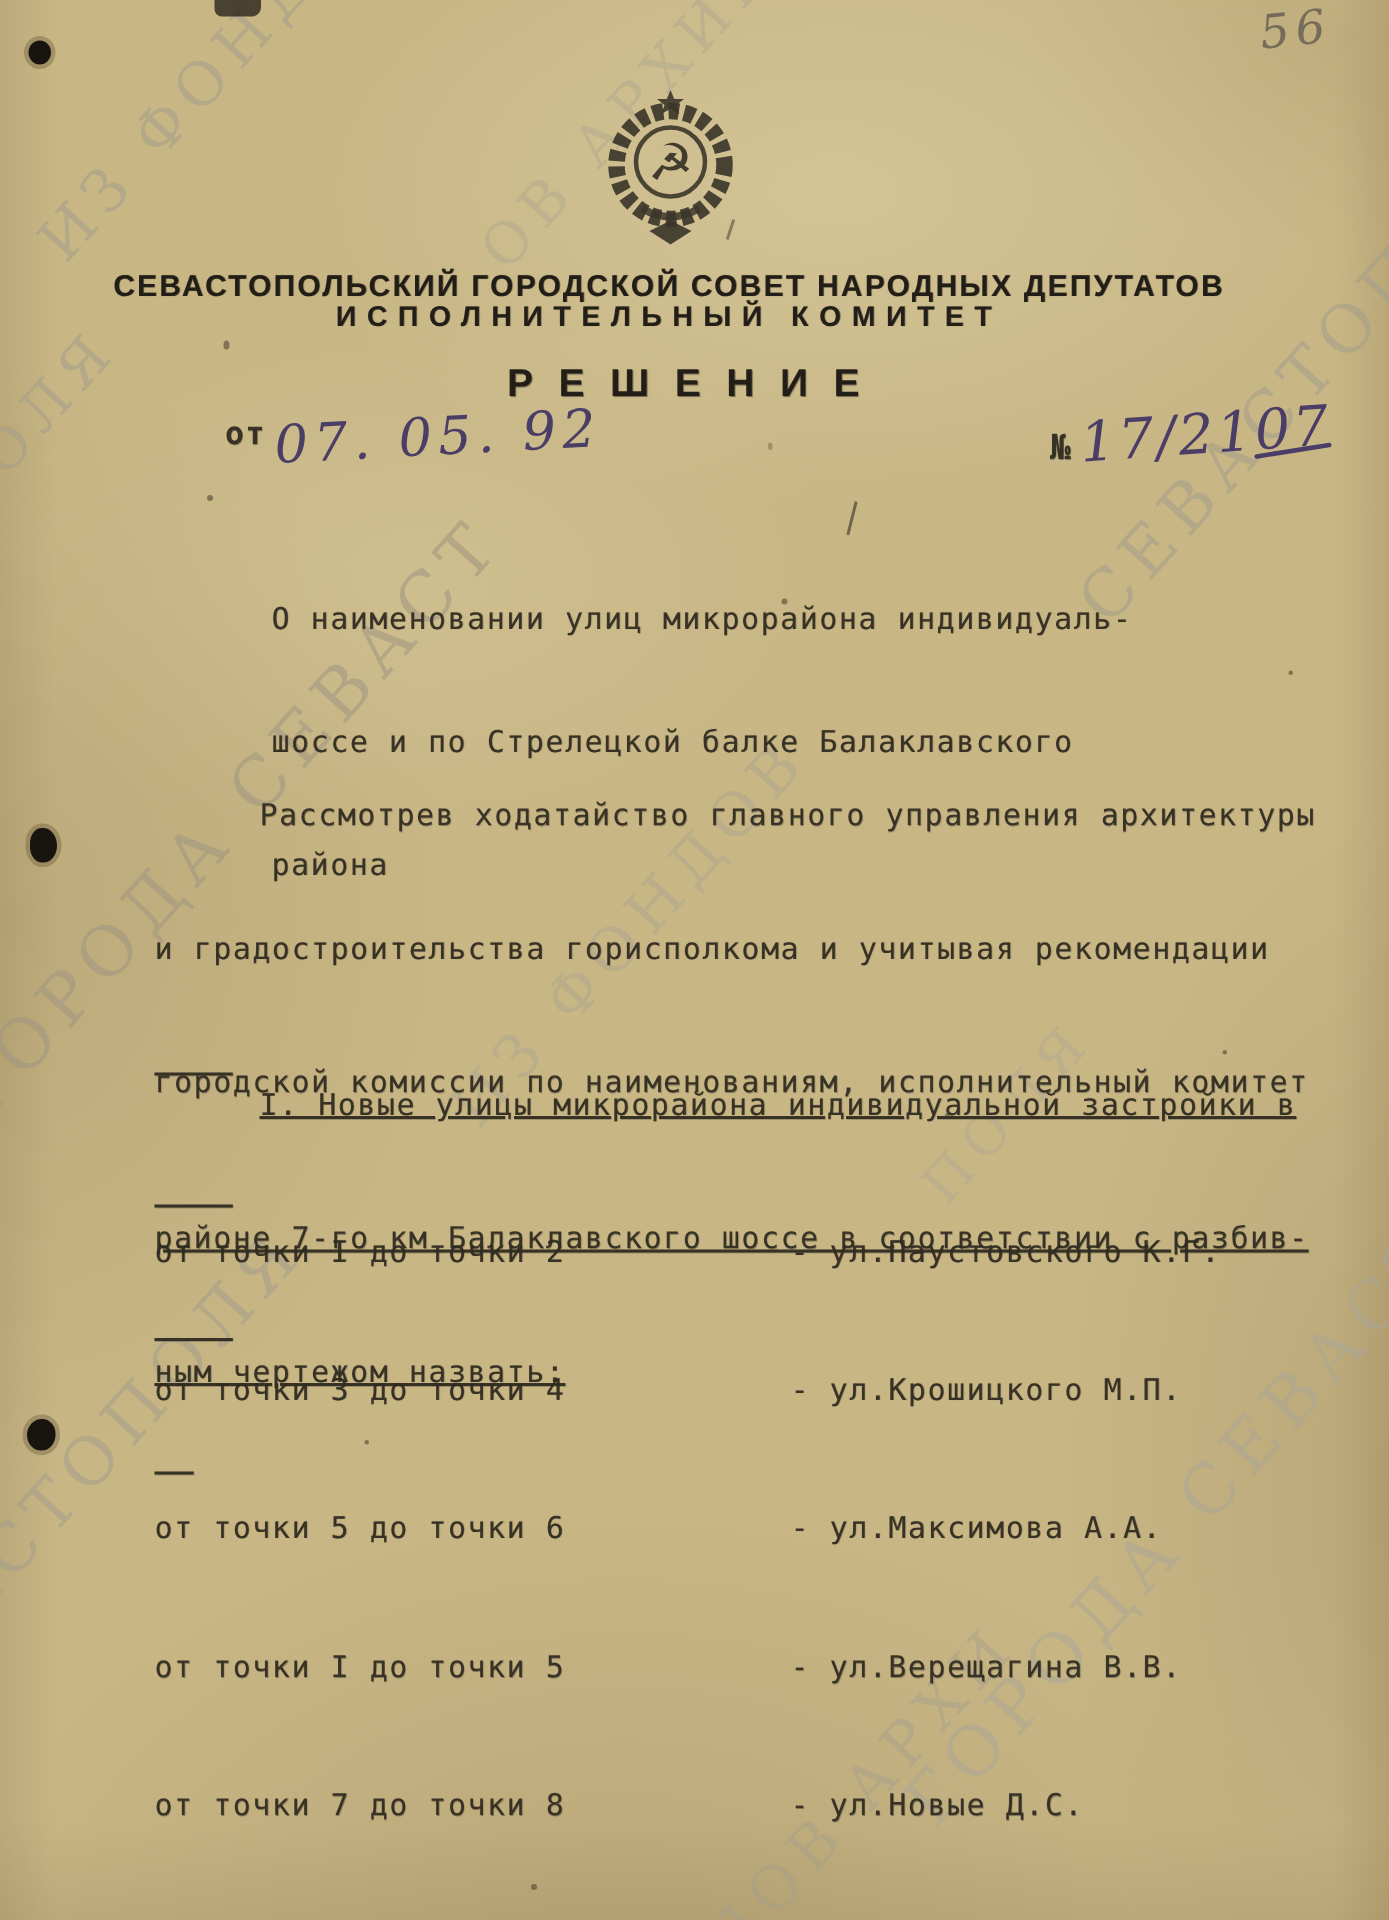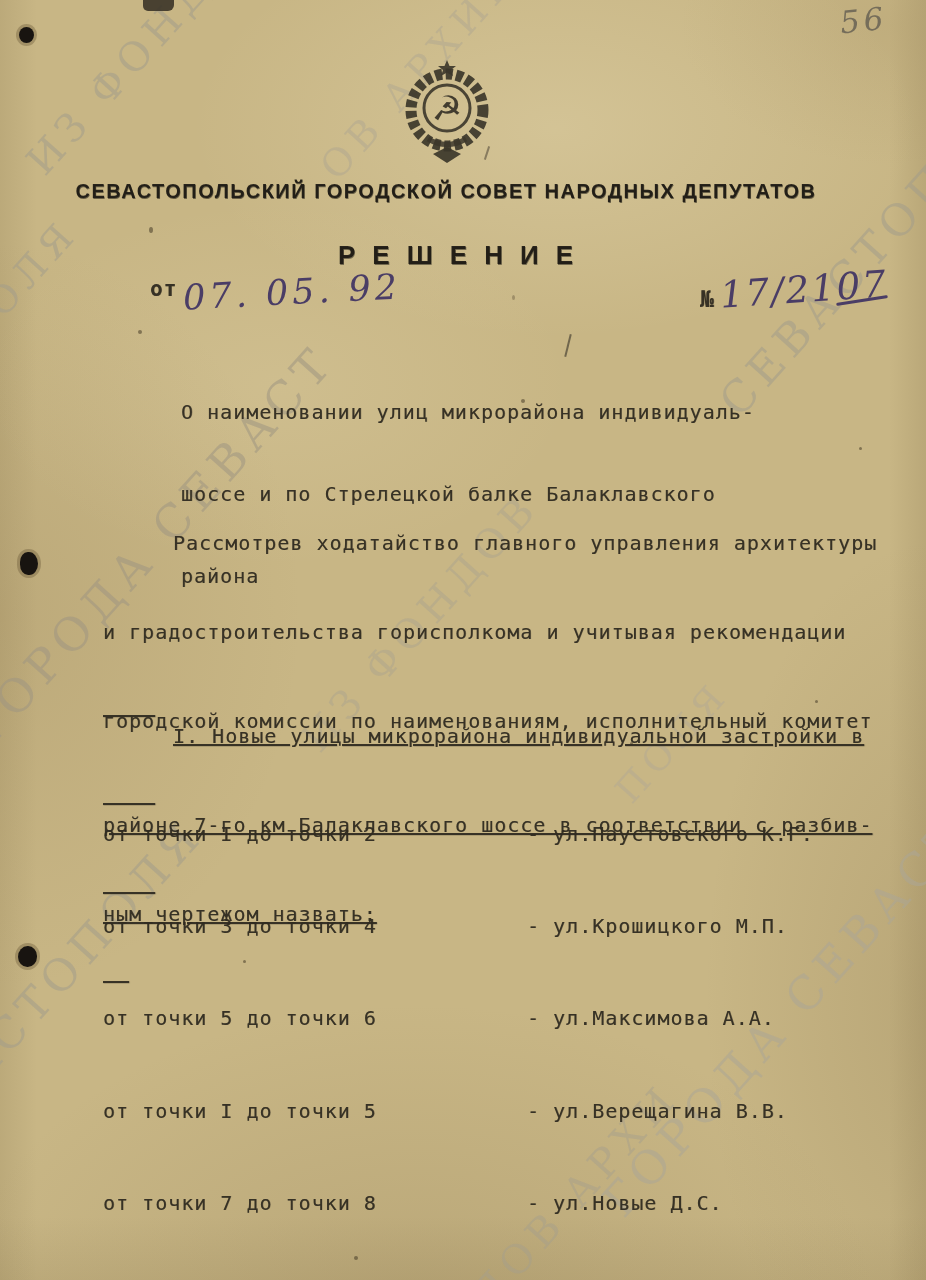--- a/index.html
+++ b/index.html
@@ -140,20 +140,21 @@
       </g>
       <g fill="#2b2820">
         <polygon points="49,4 51.5,10 58,10 53,14 55,20 49,16.5 43,20 45,14 40,10 46.5,10" opacity="0.9"></polygon>
         <text x="49" y="64" font-size="34" text-anchor="middle" font-family="DejaVu Sans, sans-serif" opacity="0.95">☭</text>
         <path d="M35 98 L49 91 L63 98 L49 107 Z" opacity="0.92"></path>
       </g>
     </svg>
   </div>
 
   <div class="stamp org1">СЕВАСТОПОЛЬСКИЙ ГОРОДСКОЙ СОВЕТ НАРОДНЫХ ДЕПУТАТОВ</div>
+  <div class="stamp org2">ИСПОЛНИТЕЛЬНЫЙ КОМИТЕТ</div>
   <div class="stamp doctype">РЕШЕНИЕ</div>
 
   <div class="tw date-label">от</div>
   <div class="hand hand-date">07. 05. 92</div>
   <div class="tw num-label">№</div>
   <div class="hand hand-num">17/2107</div>
   <div class="num-flourish"></div>
 
   <div class="tw subject">
     <div>О наименовании улиц микрорайона индивидуаль-</div>

